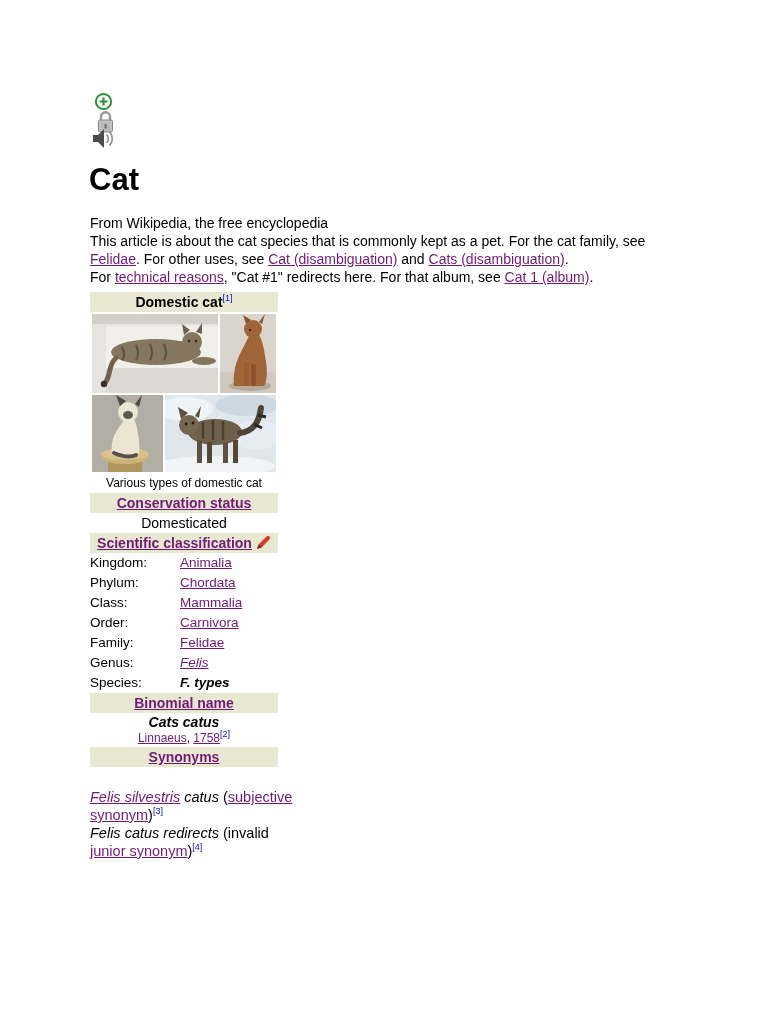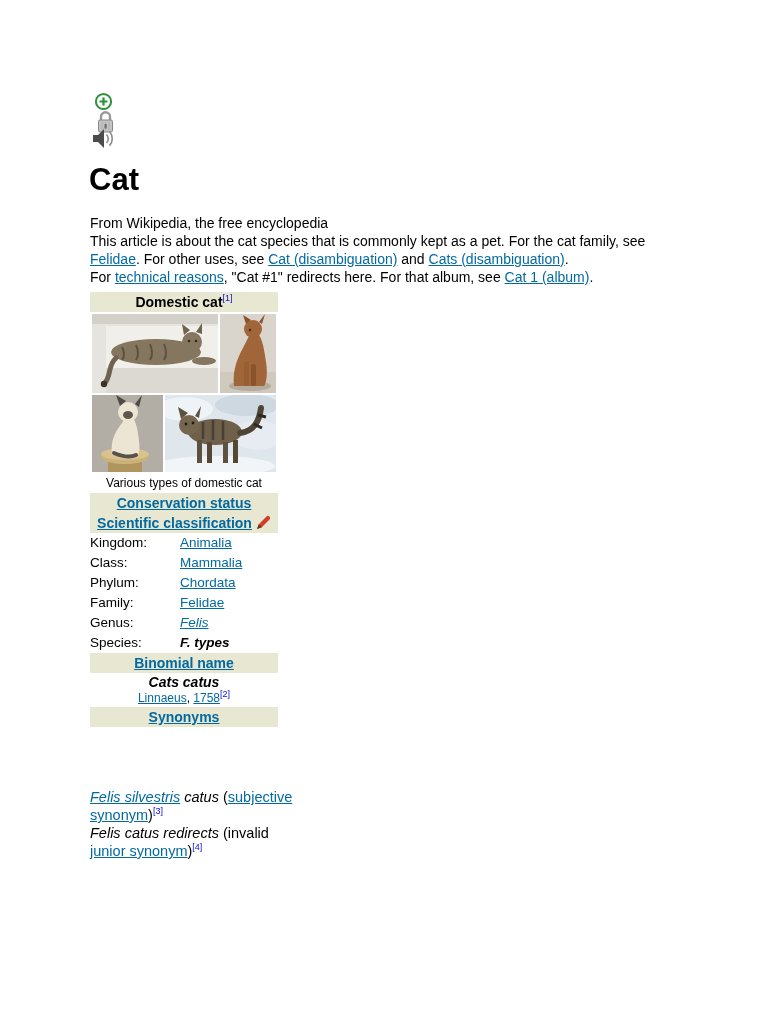--- a/index.html
+++ b/index.html
@@ -10,21 +10,21 @@
   .topicons{position:absolute;left:88px;top:90px;width:34px;height:66px;}
   .ic{position:absolute;}
   .ic-zoom{left:6px;top:2px;}
   .ic-lock{left:9px;top:20px;}
   .ic-audio{left:3px;top:36px;}
 
   
   .title{position:absolute;left:89px;top:162px;margin:0;font-size:31px;font-weight:bold;}
   .intro{position:absolute;left:90px;top:214px;font-size:14px;line-height:18px;}
   .iline{white-space:nowrap;height:18px;}
-  a.link{color:#0369a1;text-decoration:underline;cursor:pointer;}
+  a.link{color:#701a75;text-decoration:underline;cursor:pointer;}
   .bold{font-weight:bold;}
   .it{font-style:italic;}
   sup.ref{font-size:9px;color:#0b0bd6;line-height:0;vertical-align:super;cursor:pointer;}
 
   
   .infobox{position:absolute;left:90px;top:292px;width:188px;font-size:14px;}
   .ib-bar{background:#e8e8d2;height:20px;line-height:20px;text-align:center;}
   .ib-bar a.link{font-weight:bold;}
   .imgs{padding:2px 0;display:flex;flex-direction:column;gap:2px;background:#fff;}
   .imrow{display:flex;gap:2px;justify-content:center;}
@@ -148,38 +148,43 @@
             <path d="M75,38 C89,36 94,27 96,13" stroke="#4f4536" stroke-width="6" fill="none" stroke-linecap="round"></path>
             <path d="M89,29 l8,4 M93,20 l8,2" stroke="#2e2921" stroke-width="3"></path>
           </svg>
         </div>
       </div>
     </div>
 
     <div class="caption">Various types of domestic cat</div>
 
     <div class="ib-bar"><a class="link">Conservation status</a></div>
+    <div class="plain-row">Domesticated</div>
 
     <div class="ib-bar"><a class="link">Scientific classification</a><svg class="pencil" width="15" height="15" viewBox="0 0 15 15">
           <path d="M1,14 L2.8,9.2 L10.5,1.5 a1.8,1.8 0 0 1 3,3 L5.8,12.2 Z" fill="#d43d2a"></path>
           <path d="M1,14 L2.8,9.2 L5.8,12.2 Z" fill="#5d3a26"></path>
         </svg></div>
 
     <div class="taxo">
       <div class="trow">
           <span class="trank">Kingdom:</span>
           <a class="link">Animalia</a>
         </div>
       <div class="trow">
+          <span class="trank">Phylum:</span>
+          <a class="link">Chordata</a>
+        </div>
+      <div class="trow">
           <span class="trank">Class:</span>
           <a class="link">Mammalia</a>
         </div>
       <div class="trow">
-          <span class="trank">Phylum:</span>
-          <a class="link">Chordata</a>
+          <span class="trank">Order:</span>
+          <a class="link">Carnivora</a>
         </div>
       <div class="trow">
           <span class="trank">Family:</span>
           <a class="link">Felidae</a>
         </div>
       <div class="trow">
           <span class="trank">Genus:</span>
           <a class="link it">Felis</a>
         </div>
       <div class="trow">

